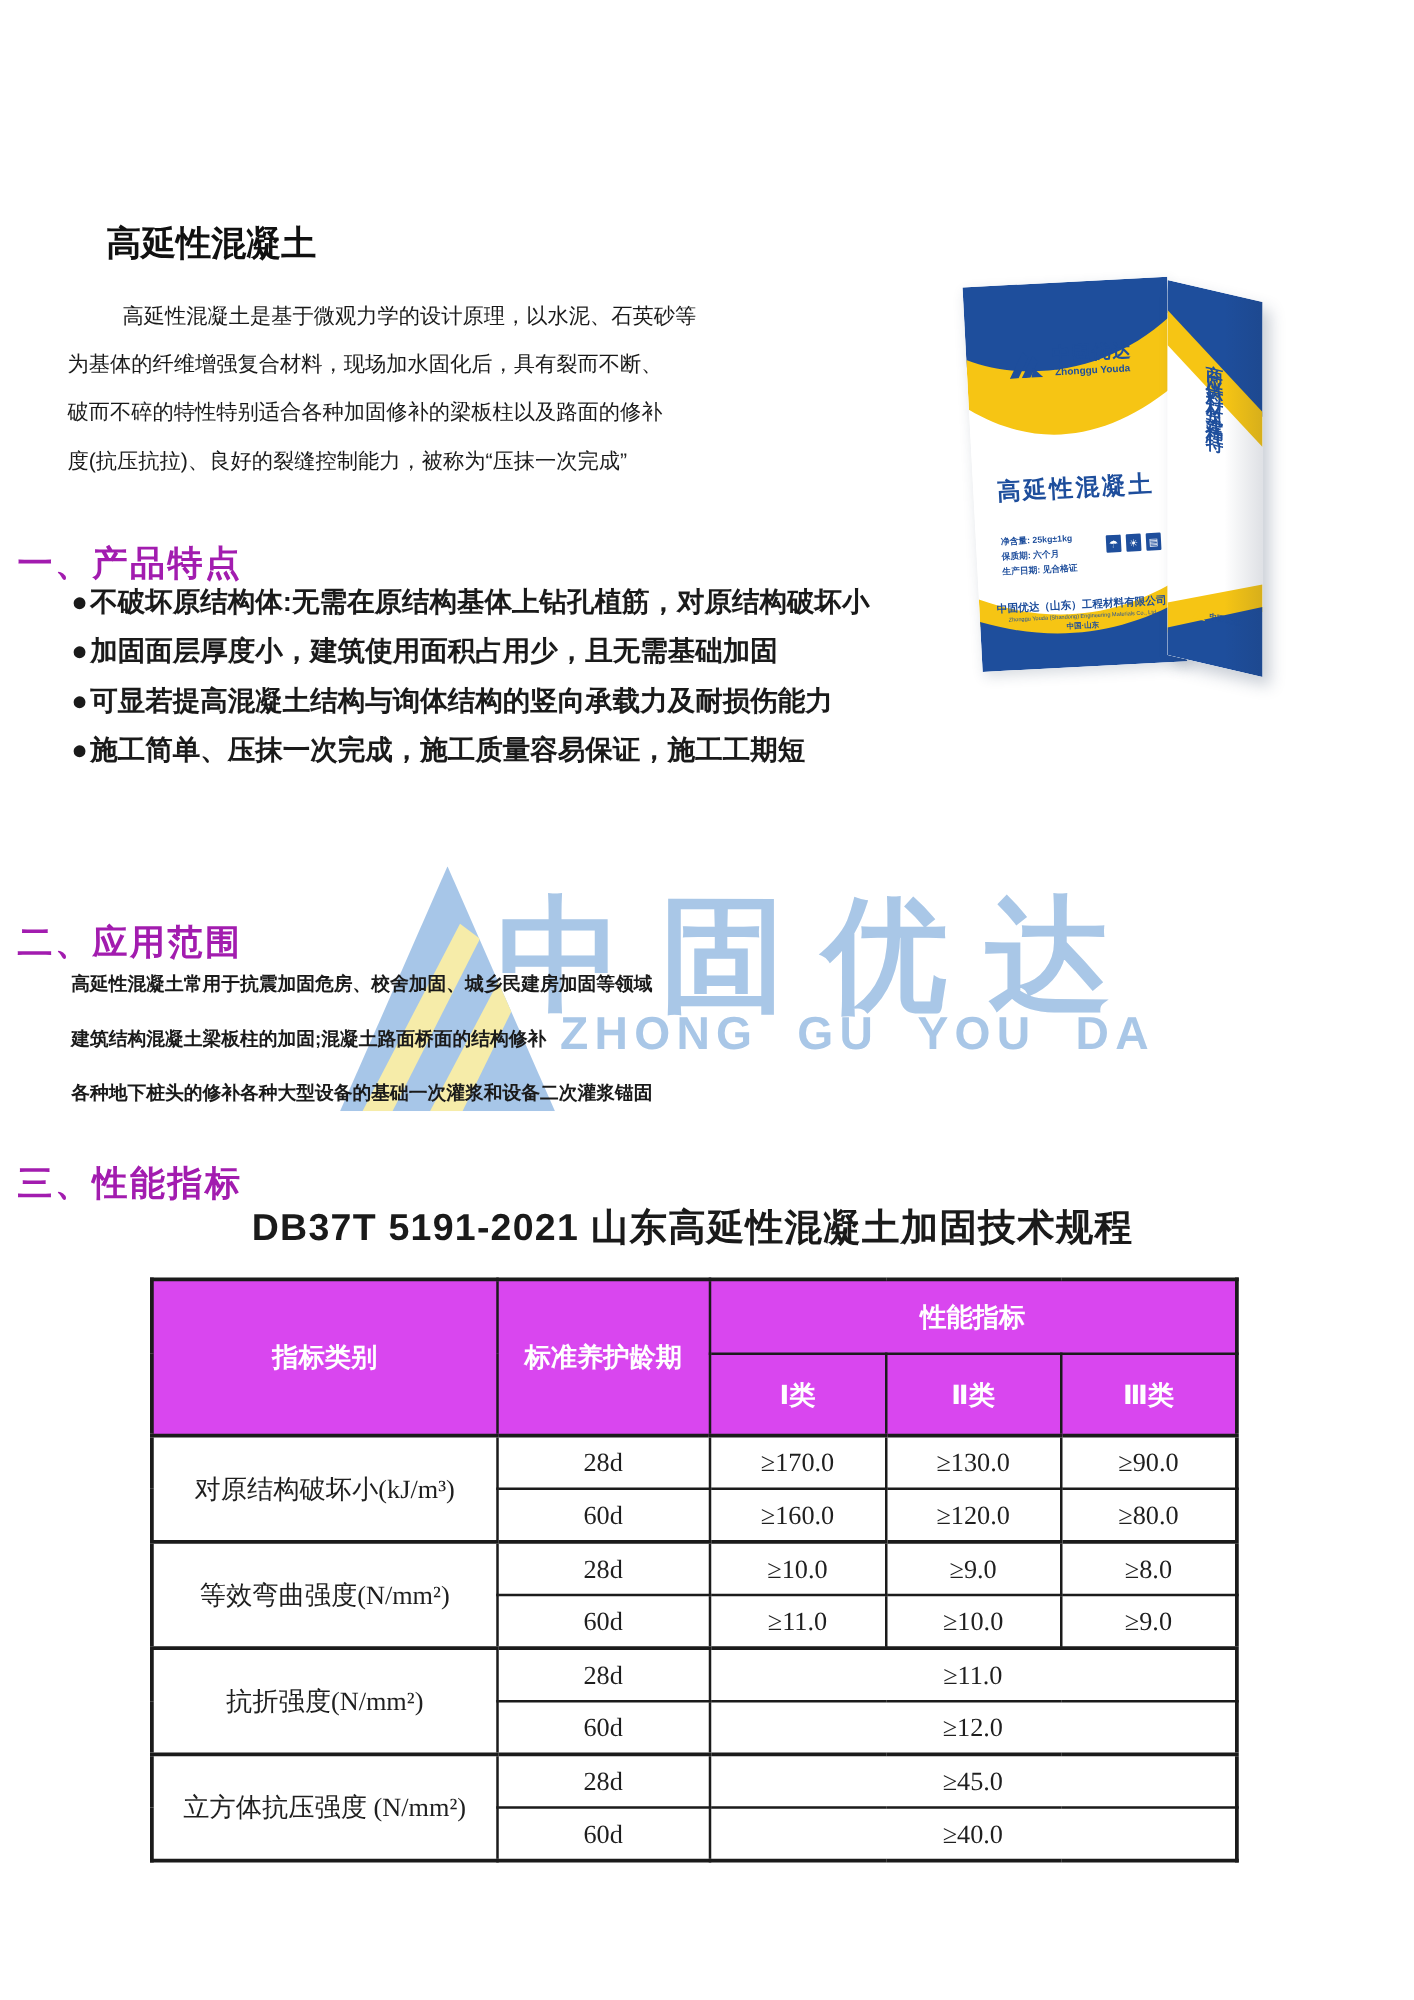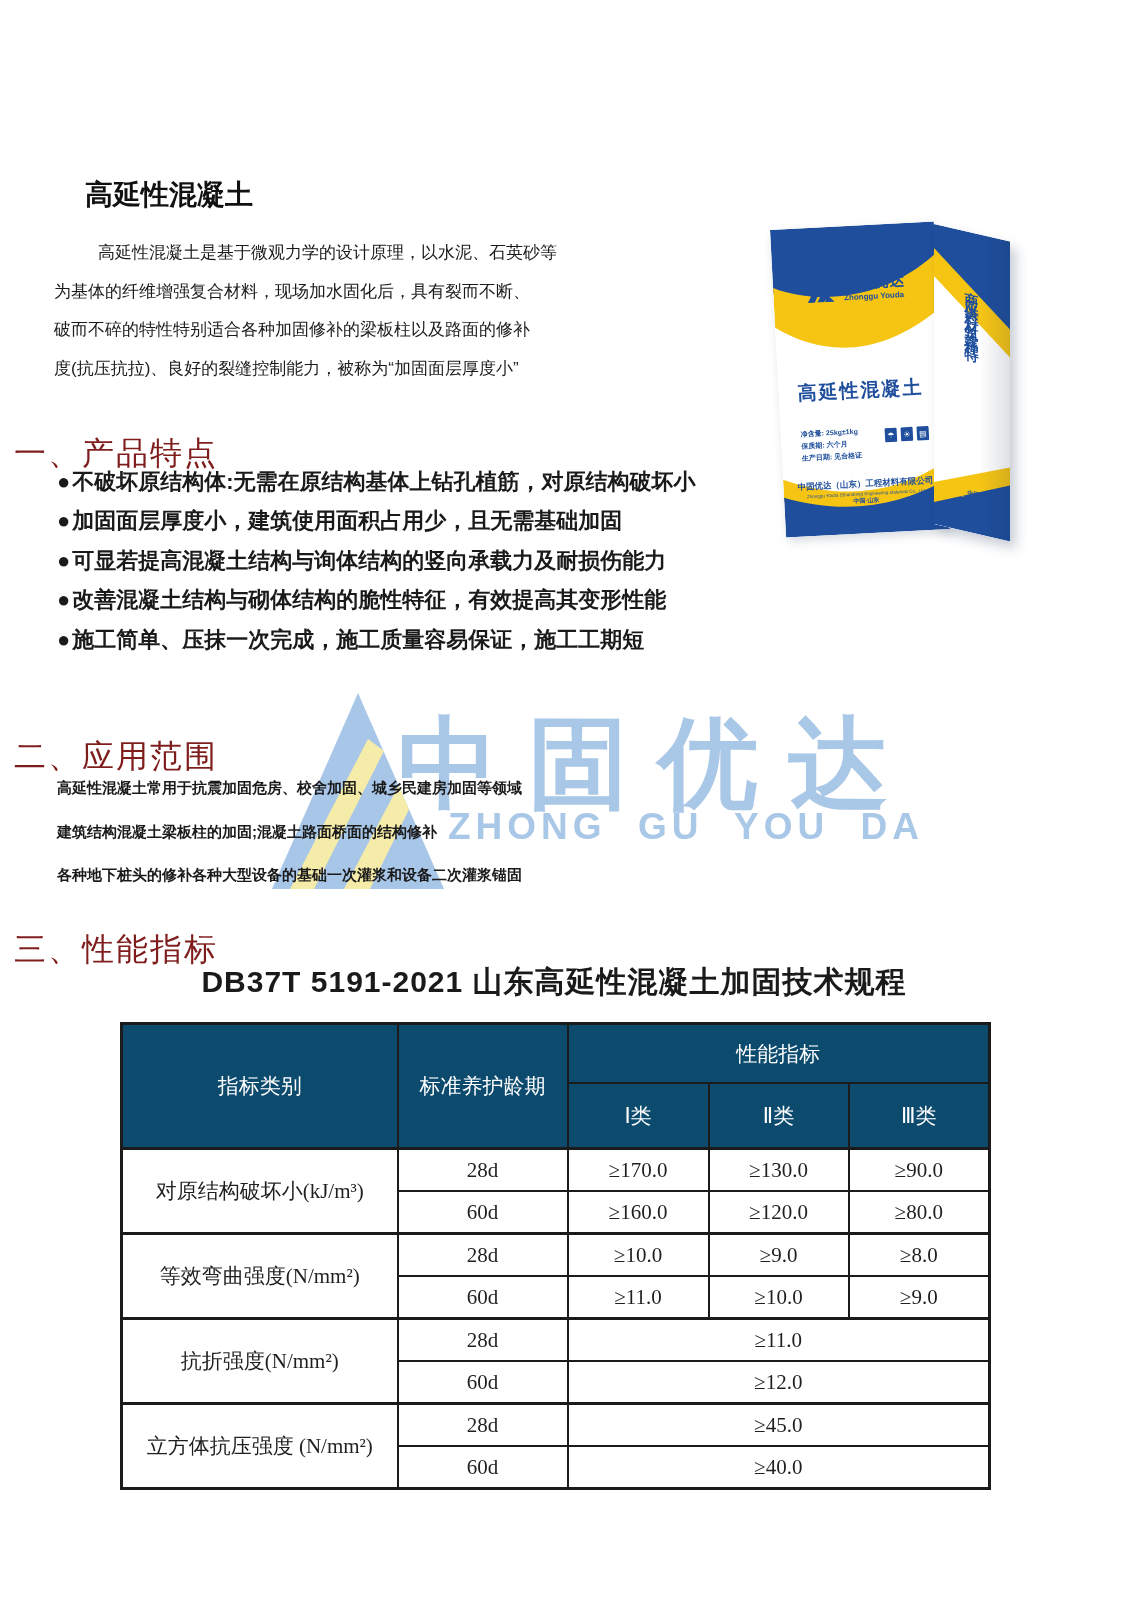--- a/index.html
+++ b/index.html
@@ -16,32 +16,32 @@
   }
   .wm-latin{
     position:absolute;left:448px;top:806px;width:430px;
     font-size:37px;font-weight:bold;letter-spacing:5px;word-spacing:16px;color:#a9c7e7;white-space:nowrap;
   }
   
   .layer{position:absolute;left:0;top:0;width:1131px;height:1600px;z-index:1;}
   .doc-title{position:absolute;left:85px;top:176px;margin:0;font-size:28px;font-weight:bold;color:#111;}
   .intro{position:absolute;left:54px;top:234px;width:665px;font-size:17px;line-height:38.5px;font-weight:500;}
   .intro .line.indent{text-indent:44px;}
-  .sec-heading{position:absolute;margin:0;font-size:32px;font-weight:normal;color:#7f1d1d;letter-spacing:2px;}
+  .sec-heading{position:absolute;margin:0;font-size:28px;font-weight:bold;color:#a21caf;letter-spacing:2px;}
   .bullets{position:absolute;left:57px;top:462px;width:680px;font-size:22px;line-height:39.4px;font-weight:700;}
   .bullets .marker{margin-right:2px;}
   .apps{position:absolute;left:57px;top:766px;width:680px;font-size:15px;line-height:43.5px;font-weight:700;}
   .std-caption{position:absolute;left:120px;top:962px;width:868px;text-align:center;font-size:30px;font-weight:600;letter-spacing:1px;}
   
   table.perf{
     position:absolute;left:120px;top:1022px;width:868px;border-collapse:collapse;table-layout:fixed;
     border:3px solid #1b1b1b;
   }
   table.perf th{
-    background:#0c4a6e;color:#ffffff;font-weight:normal;font-size:21px;
+    background:#d946ef;color:#ffffff;font-weight:bold;font-size:21px;
     border:2px solid #1b1b1b;text-align:center;padding:0;
   }
   table.perf thead tr.r1 th{height:57px;}
   table.perf thead tr.r2 th{height:63px;border-bottom:3px solid #1b1b1b;}
   table.perf td{
     border:2px solid #1b1b1b;text-align:center;height:40px;padding:0;
     font-family:"Liberation Serif","DejaVu Serif",serif;font-size:21px;color:#1f1f1f;
   }
   table.perf td.ind{font-size:21px;}
   table.perf tr.group-top td{border-top:3px solid #1b1b1b;}
@@ -103,29 +103,28 @@
   </div>
 
   <div class="layer">
 
     <h1 class="doc-title">高延性混凝土</h1>
 
     <div class="intro" id="intro">
         <div class="line indent">高延性混凝土是基于微观力学的设计原理，以水泥、石英砂等</div>
         <div class="line">为基体的纤维增强复合材料，现场加水固化后，具有裂而不断、</div>
         <div class="line">破而不碎的特性特别适合各种加固修补的梁板柱以及路面的修补</div>
-        <div class="line">度(抗压抗拉)、良好的裂缝控制能力，被称为“加固面层厚度小”</div>
+        <div class="line">度(抗压抗拉)、良好的裂缝控制能力，被称为“压抹一次完成”</div>
       </div>
 
     <h2 class="sec-heading" style="left:14px;top:432px">一、产品特点</h2>
     <div class="bullets" id="bullets">
         <div class="line"><span class="marker">●</span>不破坏原结构体:无需在原结构基体上钻孔植筋，对原结构破坏小</div>
         <div class="line"><span class="marker">●</span>加固面层厚度小，建筑使用面积占用少，且无需基础加固</div>
         <div class="line"><span class="marker">●</span>可显若提高混凝土结构与询体结构的竖向承载力及耐损伤能力</div>
-        <div class="line"><span class="marker">●</span>改善混凝土结构与砌体结构的脆性特征，有效提高其变形性能</div>
         <div class="line"><span class="marker">●</span>施工简单、压抹一次完成，施工质量容易保证，施工工期短</div>
       </div>
 
     <h2 class="sec-heading" style="left:14px;top:735px">二、应用范围</h2>
     <div class="apps" id="apps">
         <div class="line">高延性混凝土常用于抗震加固危房、校舍加固、城乡民建房加固等领域</div>
         <div class="line">建筑结构混凝土梁板柱的加固;混凝土路面桥面的结构修补</div>
         <div class="line">各种地下桩头的修补各种大型设备的基础一次灌浆和设备二次灌浆锚固</div>
       </div>
 

